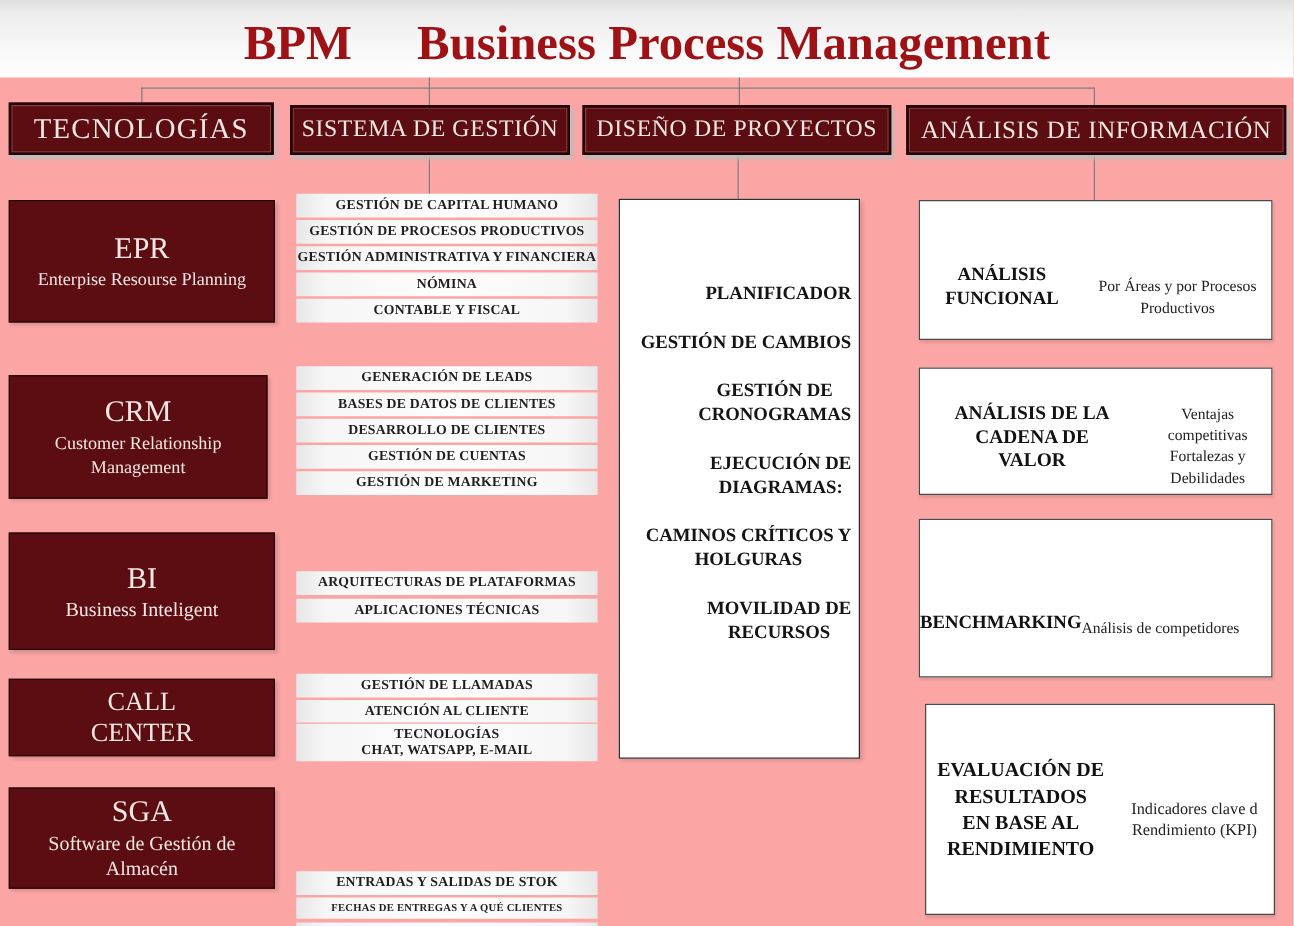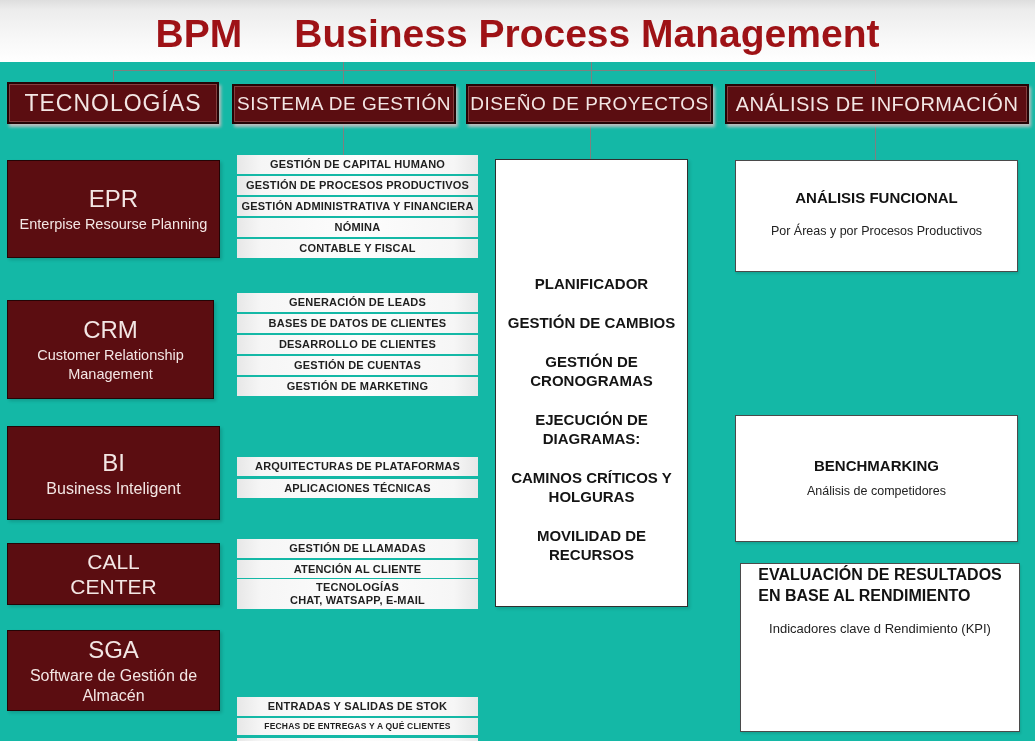--- a/index.html
+++ b/index.html
@@ -1,18 +1,18 @@
 <!DOCTYPE html>
 <html style="--maroon: #5b0d11; --maroon-border: #240405; --title-red: #9e1216; --line: #7f7f7f; --box-text: #f3e6e4;"><head>
 <meta charset="utf-8">
 <style>
   html,body{margin:0;padding:0;background:#fff;}
   .canvas{
     position:relative;width:1035px;height:741px;overflow:hidden;
-    background:#14b8a6;font-family:Liberation Sans, sans-serif;
+    background:#fca5a5;font-family:Liberation Serif, serif;
     -webkit-font-smoothing:antialiased;
   }
   .topband{position:absolute;left:0;top:0;width:100%;height:62px;
     background:linear-gradient(180deg,#dedede 0%,#ececec 15%,#f7f7f7 60%,#ffffff 100%);}
   .title{position:absolute;left:0;top:12px;width:100%;display:flex;justify-content:center;
     align-items:baseline;gap:52px;color:var(--title-red,#9e1216);font-weight:bold;font-size:39px;}
   
   .hline,.vline{position:absolute;background:var(--line,#7f7f7f);}
   .hline{height:1px;}
   .vline{width:1px;}
@@ -45,21 +45,21 @@
   .midbox{
     position:absolute;background:#fff;border:1px solid #2f2f2f;
     box-shadow:2px 2px 3px rgba(0,0,0,0.12);box-sizing:border-box;
     display:flex;flex-direction:column;align-items:center;text-align:center;
   }
   .mid-item{font-size:15px;font-weight:bold;color:#141414;line-height:19px;
     margin:0 6px 20px;white-space:pre-line;}
   
   .abox{
     position:absolute;background:#fff;border:1px solid #4a4a4a;box-sizing:border-box;
-    display:flex;flex-direction:column;align-items:center;text-align:left;
+    display:flex;align-items:center;text-align:center;
     box-shadow:1px 2px 2px rgba(0,0,0,0.10);
   }
   .abox-title{font-size:15px;font-weight:bold;color:#121212;line-height:19px;white-space:pre-line;}
   .abox-sub{font-size:12.5px;color:#222;line-height:17px;white-space:pre-line;}
 </style>
 </head>
 <body>
 
 <div class="canvas">
 
@@ -138,37 +138,43 @@
     <div class="row" style="height:18px;margin-bottom:1px;">ATENCIÓN AL CLIENTE</div>
     <div class="row" style="height:30px;">TECNOLOGÍAS
 CHAT, WATSAPP, E-MAIL</div>
   </div>
   <div class="rowgroup" style="left:237px;top:650px;margin-top:47px;">
     <div class="row">ENTRADAS Y SALIDAS DE STOK</div>
     <div class="row" style="height:17px;margin-bottom:3px;font-size:8.5px;">FECHAS DE ENTREGAS Y A QUÉ CLIENTES</div>
     <div class="row">UBICACIÓN DE PRODUCTOS</div>
   </div>
 
-  <div class="midbox" style="left:495px;top:159px;width:193px;height:448px;padding-top:114px;">
+  <div class="midbox" style="left:495px;top:159px;width:193px;height:448px;padding-top:66px;align-items:flex-end;">
     <div class="mid-item">PLANIFICADOR</div>
     <div class="mid-item">GESTIÓN DE CAMBIOS</div>
     <div class="mid-item">GESTIÓN DE
 CRONOGRAMAS</div>
     <div class="mid-item">EJECUCIÓN DE
 DIAGRAMAS:</div>
     <div class="mid-item">CAMINOS CRÍTICOS Y
 HOLGURAS</div>
     <div class="mid-item">MOVILIDAD DE
 RECURSOS</div>
   </div>
 
   <div class="abox" style="left:735px;top:160px;width:283px;height:112px;padding-top:27px;">
     <div class="abox-title">ANÁLISIS FUNCIONAL</div>
     <div class="abox-sub" style="margin-top:16px;">Por Áreas y por Procesos Productivos</div>
   </div>
+  <div class="abox" style="left:735px;top:294px;width:283px;height:102px;padding-top:8px;">
+    <div class="abox-title" style="font-size:15.5px;">ANÁLISIS DE LA CADENA DE
+VALOR</div>
+    <div class="abox-sub" style="margin-top:16px;">Ventajas competitivas
+Fortalezas y Debilidades</div>
+  </div>
   <div class="abox" style="left:735px;top:415px;width:283px;height:127px;padding-top:40px;">
     <div class="abox-title">BENCHMARKING</div>
     <div class="abox-sub" style="margin-top:8px;">Análisis de competidores</div>
   </div>
   <div class="abox" style="left:740px;top:563px;width:280px;height:169px;">
     <div class="abox-title" style="font-size:16px;line-height:21px;">EVALUACIÓN DE RESULTADOS
 EN BASE AL RENDIMIENTO</div>
     <div class="abox-sub" style="margin-top:14px;font-size:13px;">Indicadores clave d Rendimiento (KPI)</div>
   </div>
 

